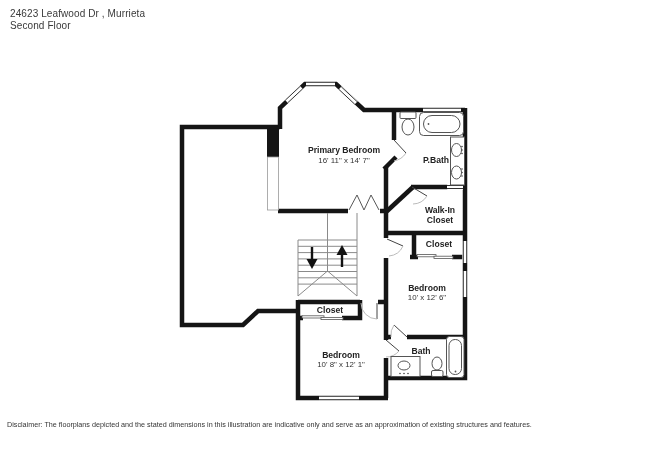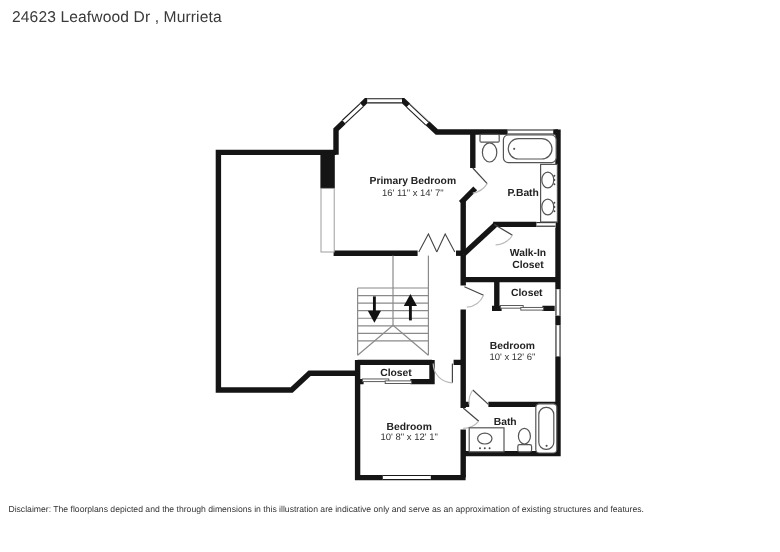--- a/index.html
+++ b/index.html
@@ -4,36 +4,37 @@
 <style>
   html,body{margin:0;padding:0;background:#ffffff;}
   body{
     position:relative;
     width:650px;height:460px;
     font-family:"Liberation Sans", sans-serif;
     overflow:hidden;
   }
   .header{
     position:absolute;top:8px;left:10px;
-    font-size:13px;line-height:12px;color:#3a3a3a;
+    font-size:10px;line-height:12px;color:#3a3a3a;
     letter-spacing:.1px;
   }
   .footer{
     position:absolute;top:418px;left:7px;width:636px;
     font-size:7.2px;line-height:13.5px;color:#343434;
   }
   svg{position:absolute;top:0;left:0;}
   .room-name{font-family:"Liberation Sans",sans-serif;font-size:8.6px;font-weight:bold;fill:#222;text-anchor:middle;}
   .room-dims{font-family:"Liberation Sans",sans-serif;font-size:7.9px;fill:#333;text-anchor:middle;}
 </style>
 </head>
 <body>
 
 <div class="header">
   <div>24623 Leafwood Dr , Murrieta</div>
+  <div>Second Floor</div>
 </div>
 
 <svg width="650" height="460" viewBox="0 0 650 460">
 
   <g stroke="#151515" stroke-width="4.5" fill="none" stroke-linecap="butt">
 
     <path d="M280,127 L182,127 L182,325 L243,325 L258,311 L298,311"></path>
 
     <path d="M280,129 L280,108 L305,84 L336,84 L364,110 L465,110"></path>
     <path d="M465,108 L465,378 L386,378"></path>
@@ -207,14 +208,14 @@
     <text class="room-name" x="421" y="354">Bath</text>
 
     <text class="room-name" x="330" y="313">Closet</text>
 
     <text class="room-name" x="341" y="358">Bedroom</text>
     <text class="room-dims" x="341" y="367">10' 8" x 12' 1"</text>
   </g>
 </svg>
 
 <div class="footer">
-  <div>Disclaimer: The floorplans depicted and the through dimensions in this illustration are indicative only and serve as an approximation of existing structures and features.</div>
+  <div>Disclaimer: The floorplans depicted and the stated dimensions in this illustration are indicative only and serve as an approximation of existing structures and features.</div>
 </div>
 
 </body></html>

